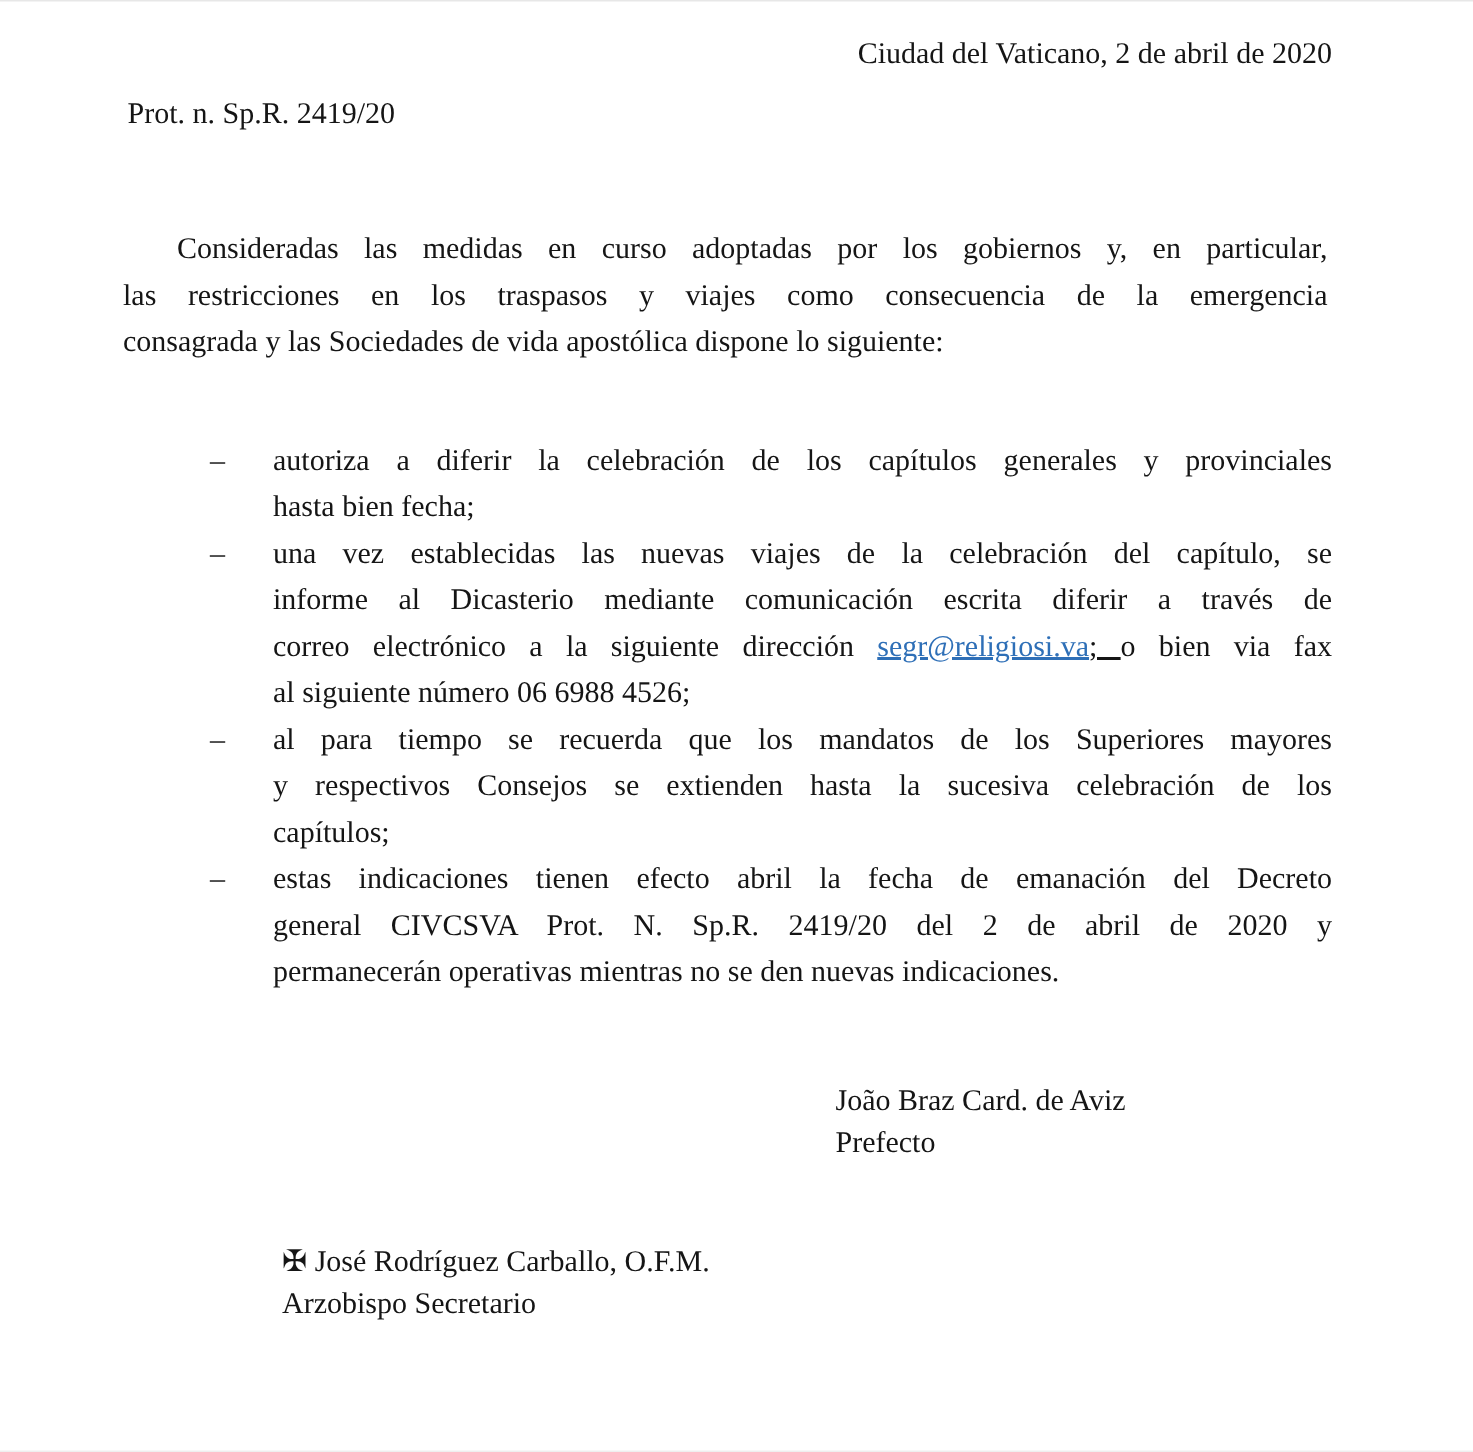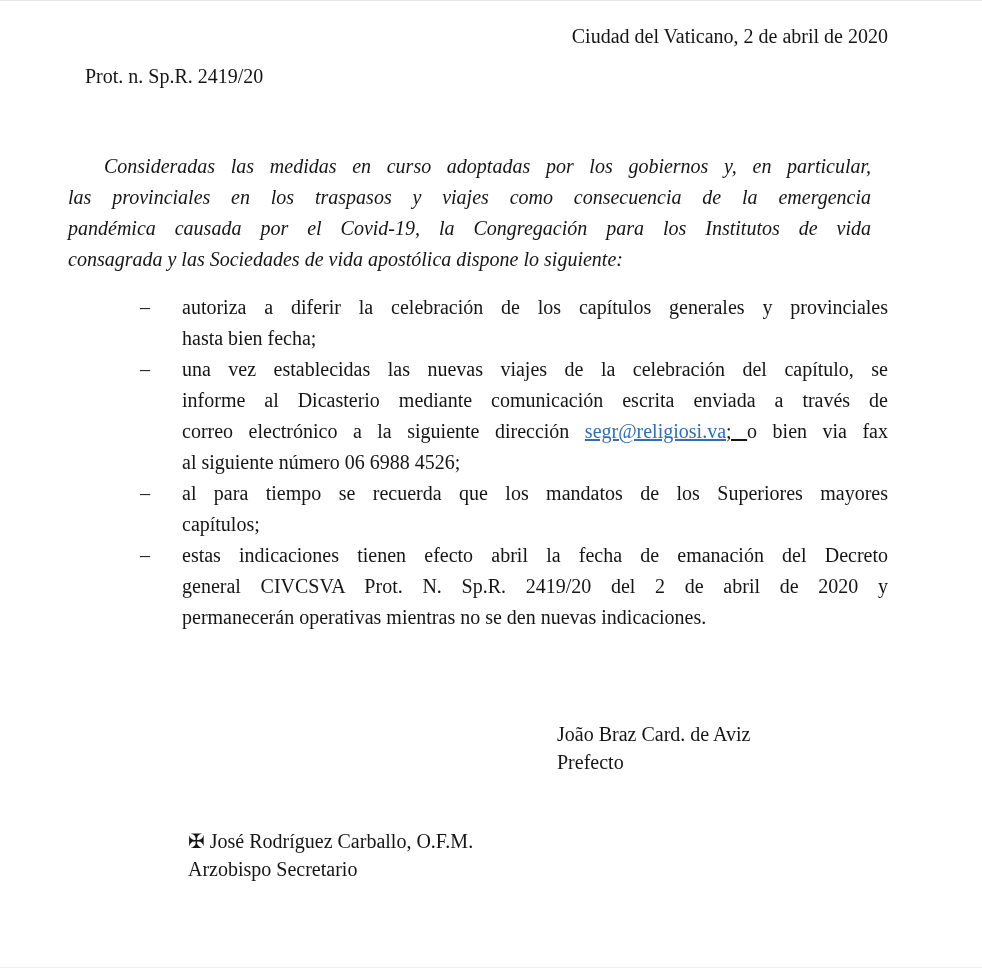--- a/index.html
+++ b/index.html
@@ -35,23 +35,22 @@
   .prot-line {
     position: absolute;
     top: 62px;
     left: 85px;
     line-height: 26px;
     white-space: nowrap;
   }
   .para {
     position: absolute;
     top: 150px;
-    left: 68px;
+    left: 82px;
     width: 803px;
-    font-style: italic;
   }
   .para .line {
     line-height: 31px;
     text-align: justify;
     text-align-last: justify;
   }
   .para .line.indent { text-indent: 36px; }
   .para .line.last { text-align-last: left; }
 
   .list {
@@ -99,41 +98,41 @@
 <body>
 
 <div class="page">
 
   <div class="date-line">Ciudad del Vaticano, 2 de abril de 2020</div>
 
   <div class="prot-line">Prot. n. Sp.R. 2419/20</div>
 
   <div class="para" id="opening-paragraph">
       <div class="line indent">Consideradas las medidas en curso adoptadas por los gobiernos y, en particular,</div>
-      <div class="line">las provinciales en los traspasos y viajes como consecuencia de la emergencia</div>
-      <div class="line">pandémica causada por el Covid-19, la Congregación para los Institutos de vida</div>
+      <div class="line">las restricciones en los traspasos y viajes como consecuencia de la emergencia</div>
       <div class="line last">consagrada y las Sociedades de vida apostólica dispone lo siguiente:</div>
     </div>
 
   <ul class="list" id="provision-list">
       <li class="bullet">
         <span class="dash">–</span>
         <div class="line"><span>autoriza a diferir la celebración de los capítulos generales y provinciales</span></div>
         <div class="line last"><span>hasta bien fecha;</span></div>
       </li>
       <li class="bullet">
         <span class="dash">–</span>
         <div class="line"><span>una vez establecidas las nuevas viajes de la celebración del capítulo, se</span></div>
-        <div class="line"><span>informe al Dicasterio mediante comunicación escrita enviada a través de</span></div>
+        <div class="line"><span>informe al Dicasterio mediante comunicación escrita diferir a través de</span></div>
         <div class="line"><span>correo electrónico a la siguiente dirección </span><a class="email-link">segr@religiosi.va</a><span class="u">; </span><span>o bien via fax</span></div>
         <div class="line last"><span>al siguiente número 06 6988 4526;</span></div>
       </li>
       <li class="bullet">
         <span class="dash">–</span>
         <div class="line"><span>al para tiempo se recuerda que los mandatos de los Superiores mayores</span></div>
+        <div class="line"><span>y respectivos Consejos se extienden hasta la sucesiva celebración de los</span></div>
         <div class="line last"><span>capítulos;</span></div>
       </li>
       <li class="bullet">
         <span class="dash">–</span>
         <div class="line"><span>estas indicaciones tienen efecto abril la fecha de emanación del Decreto</span></div>
         <div class="line"><span>general CIVCSVA Prot. N. Sp.R. 2419/20 del 2 de abril de 2020 y</span></div>
         <div class="line last"><span>permanecerán operativas mientras no se den nuevas indicaciones.</span></div>
       </li>
     </ul>
 

